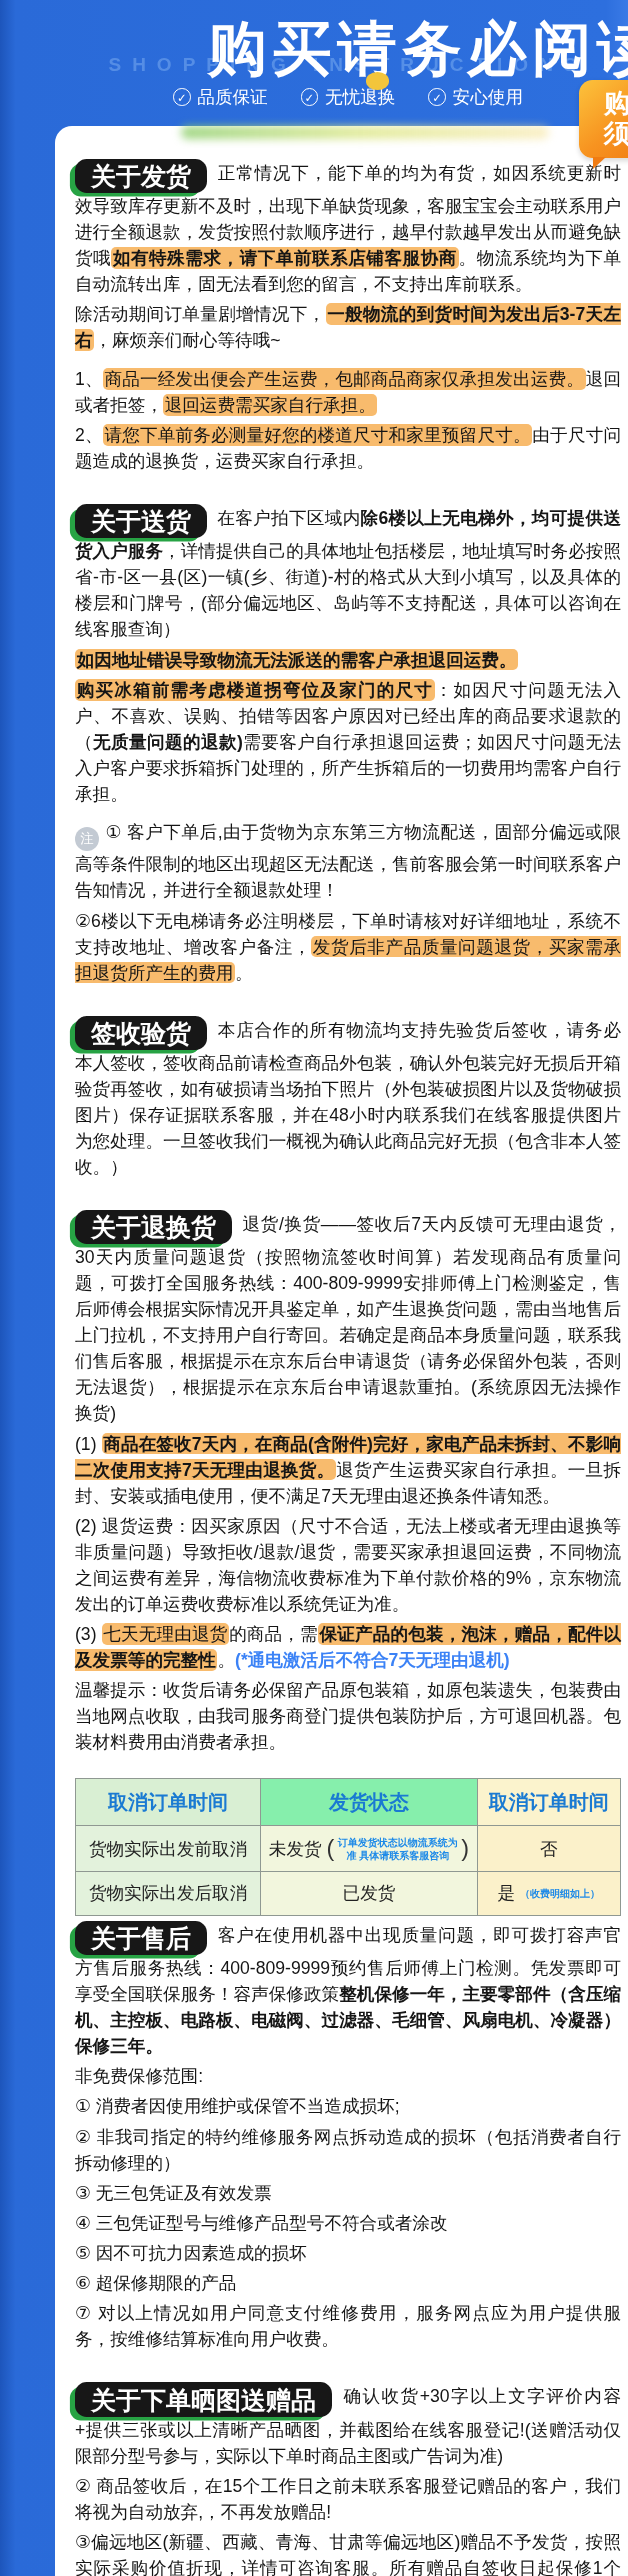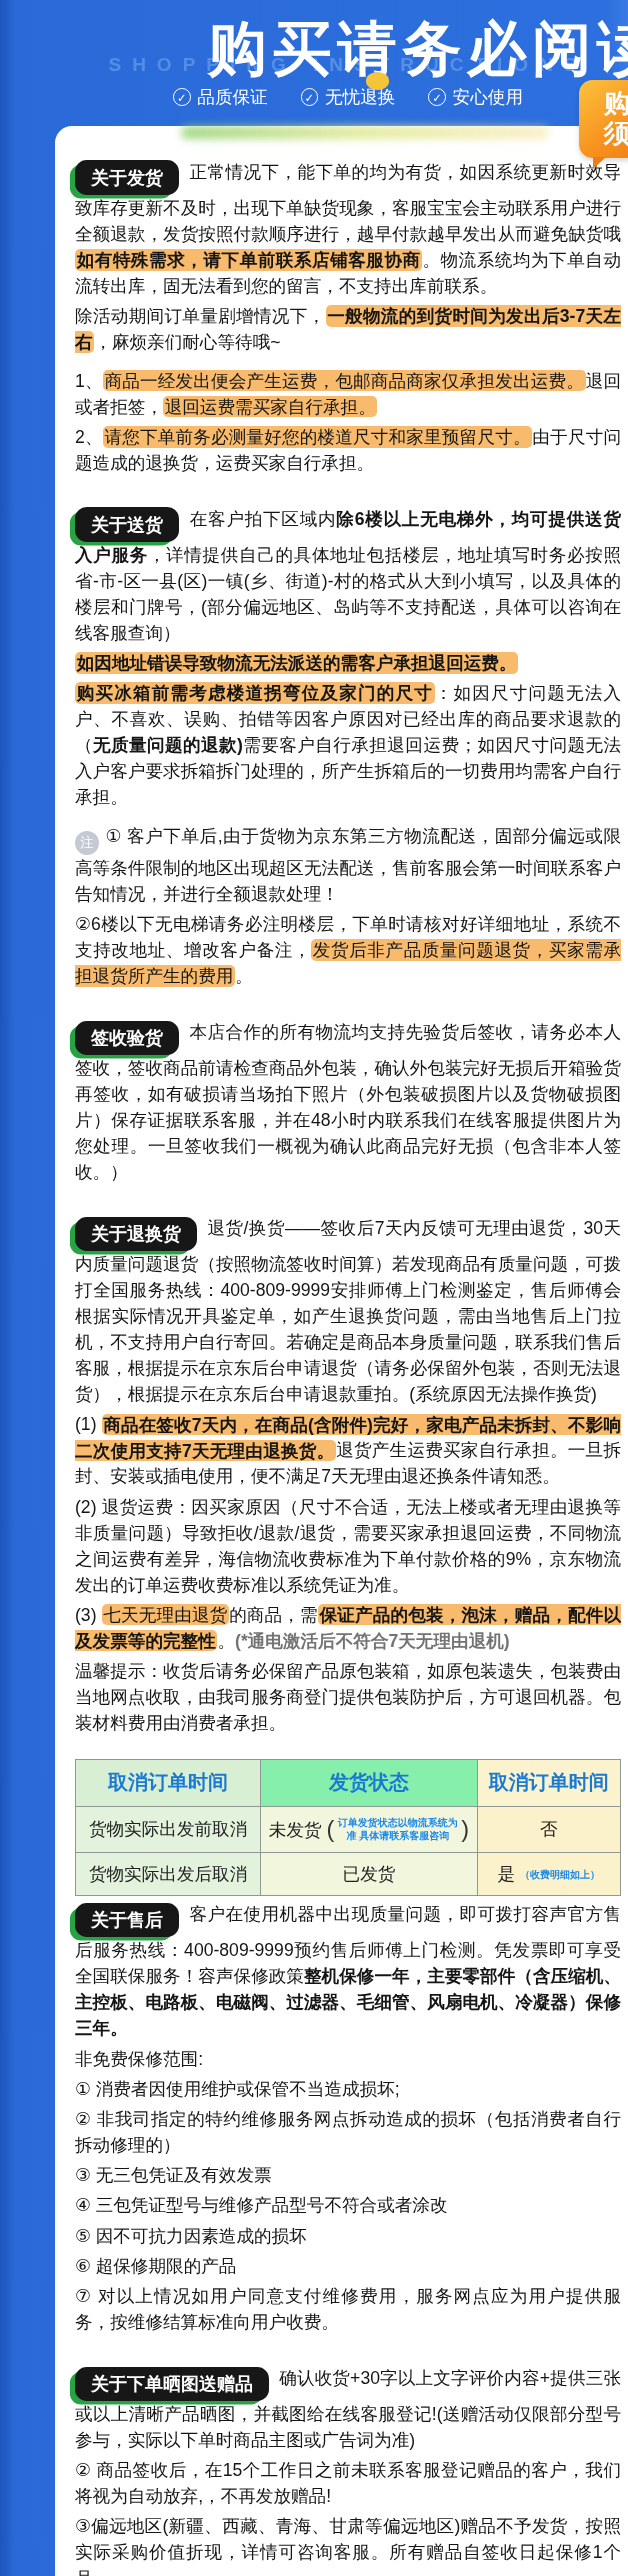--- a/index.html
+++ b/index.html
@@ -33,30 +33,30 @@
   .card{position:relative;margin:0 21px;background:#ffffff;border-radius:17px;
     padding:28.5px 20px 39px;box-sizing:border-box;min-height:2412px;}
   .deco{position:absolute;top:0;left:126px;width:368px;height:13.4px;border-radius:8.4px;
     background:linear-gradient(90deg,rgba(138,205,104,.8),rgba(222,232,140,.85),rgba(246,226,150,.55));
     filter:blur(4.2px);}
   
   .sec{margin-top:30px;}
   .sec:first-child{margin-top:0;}
   .para{margin:4.2px 0;font-size:17.6px;line-height:26px;color:#151515;text-align:justify;}
   .para.gap{margin-top:12.6px;}
-  .pill{display:inline-block;background:#171717;color:#fff;font-size:18px;font-weight:700;
+  .pill{display:inline-block;background:#171717;color:#fff;font-size:25px;font-weight:700;
     padding:4.2px 16px;border-radius:11.7px;margin-right:10px;vertical-align:-5.9px;
     box-shadow:-5.9px 4.2px 0 -0.8px #27a344;white-space:nowrap;}
   .note-ic{display:inline-block;width:24px;height:24px;border-radius:50%;background:#c3cad3;
     color:#fff;font-size:13.4px;line-height:24px;text-align:center;margin-right:5.9px;vertical-align:-5px;}
   .run-n{}
   .run-b{font-weight:700;}
   .run-h{background:#f8bb6d;border-radius:5px;padding:0.8px 1.7px;}
   .run-hb{background:#f8bb6d;border-radius:5px;padding:0.8px 1.7px;font-weight:700;}
-  .run-r{color:#737373;font-weight:700;}
+  .run-r{color:#3b82f6;font-weight:700;}
   
   .cancel-table{width:100%;border-collapse:collapse;margin:23.4px 0 5px;table-layout:fixed;}
   .cancel-table th,.cancel-table td{border:0.8px solid #8f9892;text-align:center;padding:9.2px 3.3px;}
   .cancel-table th{font-size:20px;font-weight:800;color:#1a7ad2;}
   .cancel-table td{font-size:17.6px;color:#222;}
   .w1{width:34%;} .w2{width:40%;} .w3{width:26%;}
   .bg1h{background:#d9efd3;} .bg2h{background:#86efac;} .bg3h{background:#fbf3cd;}
   .bg1{background:#e3f2dc;} .bg2{background:#f2f6dd;} .bg3{background:#fbf1ca;}
   .cell-note{display:inline-block;max-width:127px;font-size:10px;line-height:1.3;
     color:#1e8ae8;font-weight:700;vertical-align:middle;text-align:center;}

